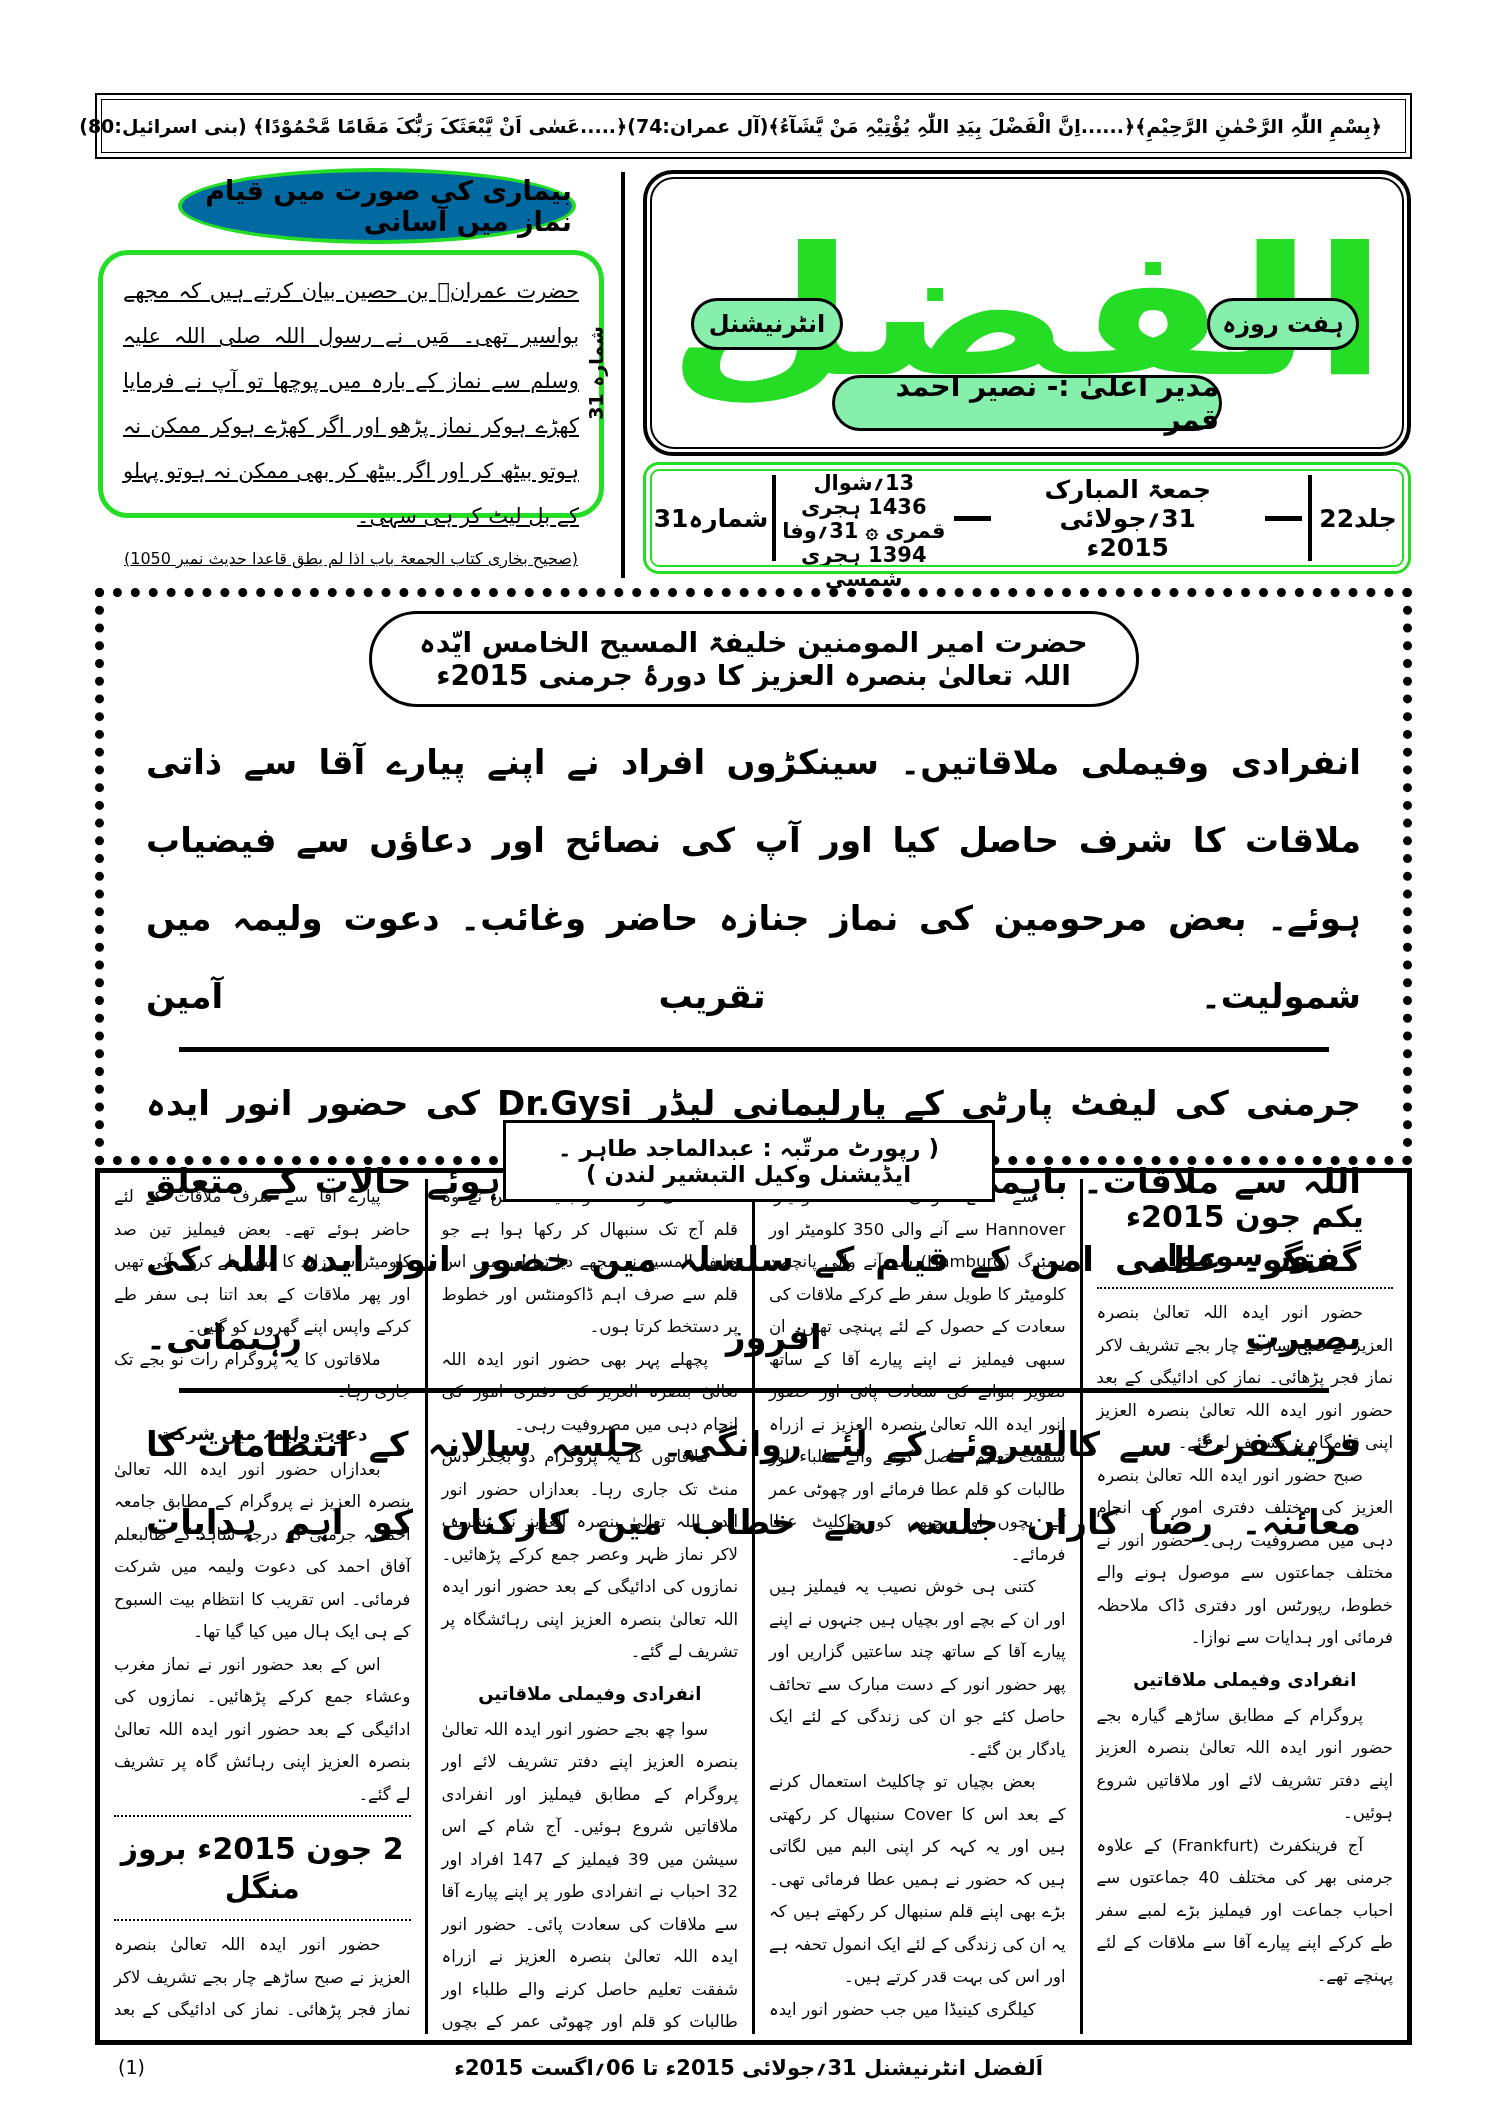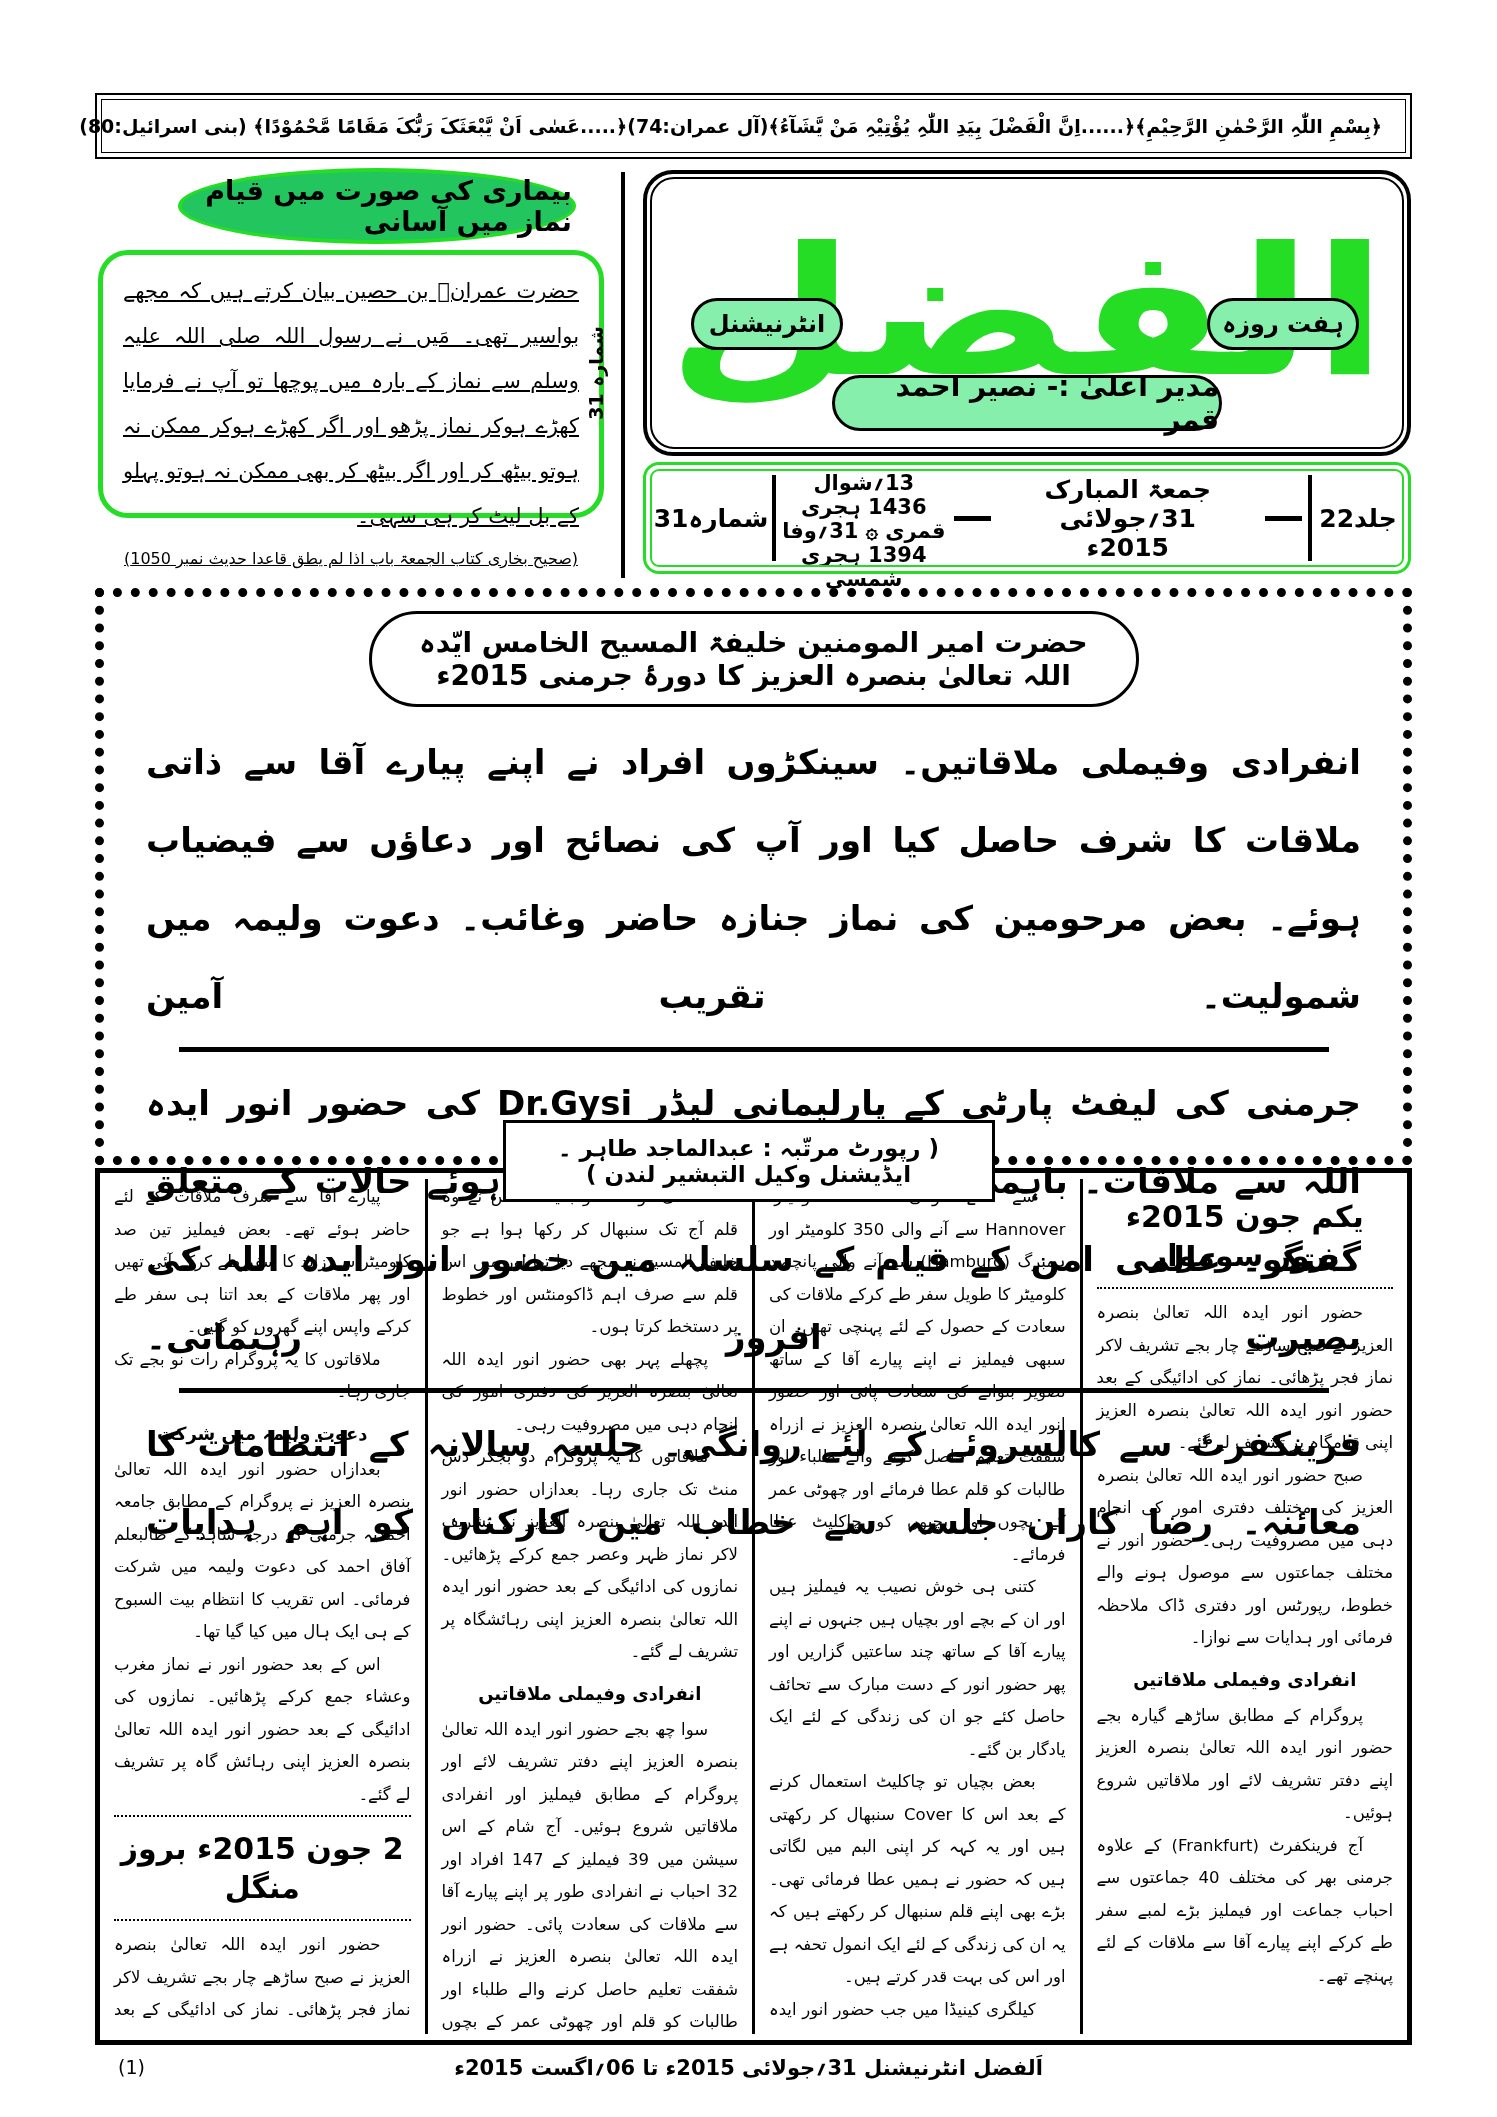--- a/index.html
+++ b/index.html
@@ -11,21 +11,21 @@
 
   
   .quote-bar{left:95px;top:93px;width:1317px;height:66px;border:2px solid #000;
              outline:1px solid #000;outline-offset:-7px;box-sizing:border-box;
              display:flex;align-items:center;justify-content:space-between;
              padding:0 28px;font-size:19px;font-weight:bold;white-space:nowrap;}
 
   
   .hadith-oval{left:178px;top:168px;width:398px;height:76px;border:4px solid var(--g);
                border-radius:50%;box-sizing:border-box;display:flex;align-items:center;
-               justify-content:center;font-size:27px;font-weight:bold;background:#22c55e;z-index:2;}
+               justify-content:center;font-size:27px;font-weight:bold;background:#0369a1;z-index:2;}
   .hadith-box{left:98px;top:250px;width:506px;height:268px;border:5px solid var(--g);
               border-radius:30px;box-sizing:border-box;padding:14px 20px 6px;text-decoration:underline;}
   .hadith-text{font-size:21px;line-height:45px;text-align:justify;margin:0;}
   .hadith-cite{font-size:16px;margin-top:10px;text-align:center;}
 
   
   .divider-v{left:621px;top:172px;width:4px;height:406px;background:#000;}
   .issue-rot{left:538px;top:360px;width:120px;height:26px;transform:rotate(-90deg);
              font-size:19px;font-weight:bold;text-align:center;white-space:nowrap;}
 

